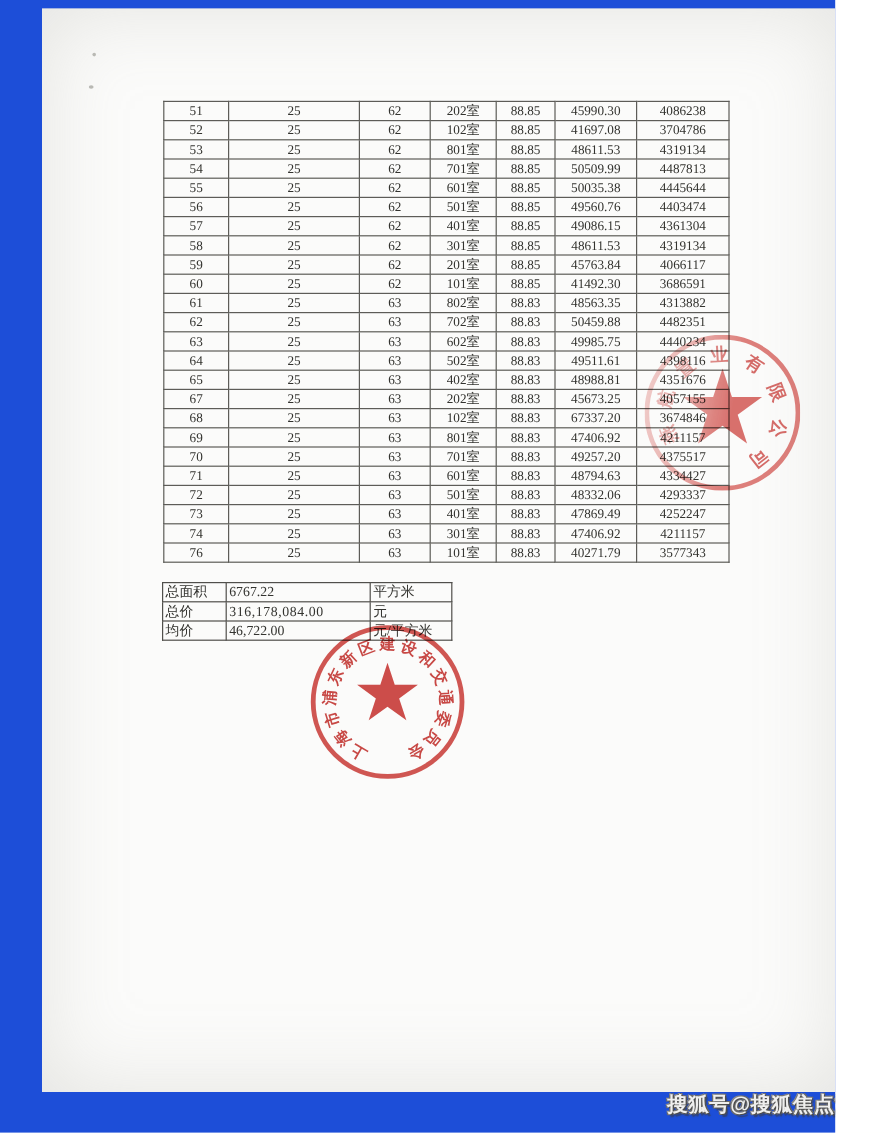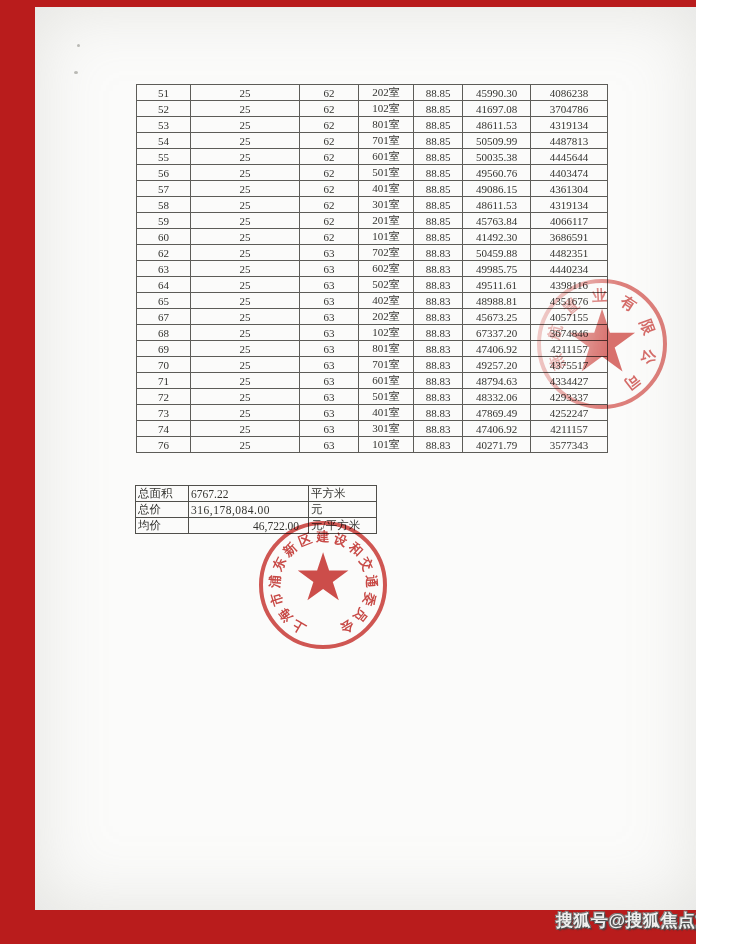--- a/index.html
+++ b/index.html
@@ -1,19 +1,19 @@
 <!DOCTYPE html>
 <html><head>
 <meta charset="utf-8">
 <style>
   html,body{margin:0;padding:0;}
   #screen{
     position:relative;
     width:696px;height:944px;
-    background:#b91c1c;
+    background:#1d4ed8;
     overflow:hidden;
     font-family:"Liberation Serif","DejaVu Serif",serif;
   }
   
   #paper{
     position:absolute;
     left:35px;top:7px;width:665px;height:903px;
     background:#fbfbfa;
     box-shadow:inset 0 0 70px rgba(170,168,158,.28);
   }
@@ -51,21 +51,21 @@
     filter:blur(.3px);
   }
   #summary-table td{
     border:1.5px solid #504f4b;
     height:14.6px;
     padding:0 2px;
     white-space:nowrap;
     overflow:hidden;
   }
   #summary-table tr:nth-child(2) td.sum-val{letter-spacing:.5px;}
-  #summary-table tr:nth-child(3) td.sum-val{text-align:right;padding-right:9px;margin-top:16px;}
+  #summary-table tr:nth-child(3) td.sum-val{text-align:left;padding-right:9px;margin-top:16px;}
 
   
   .stamp{
     position:absolute;
     mix-blend-mode:multiply;
   }
   .stamp-circle{
     position:absolute;left:0;top:0;width:100%;height:100%;
     border-radius:50%;
     box-sizing:border-box;
@@ -221,20 +221,29 @@
             <td>4066117</td>
           </tr>
           <tr>
             <td>60</td>
             <td>25</td>
             <td>62</td>
             <td>101室</td>
             <td>88.85</td>
             <td>41492.30</td>
             <td>3686591</td>
+          </tr>
+          <tr>
+            <td>61</td>
+            <td>25</td>
+            <td>63</td>
+            <td>802室</td>
+            <td>88.83</td>
+            <td>48563.35</td>
+            <td>4313882</td>
           </tr>
           <tr>
             <td>62</td>
             <td>25</td>
             <td>63</td>
             <td>702室</td>
             <td>88.83</td>
             <td>50459.88</td>
             <td>4482351</td>
           </tr>

